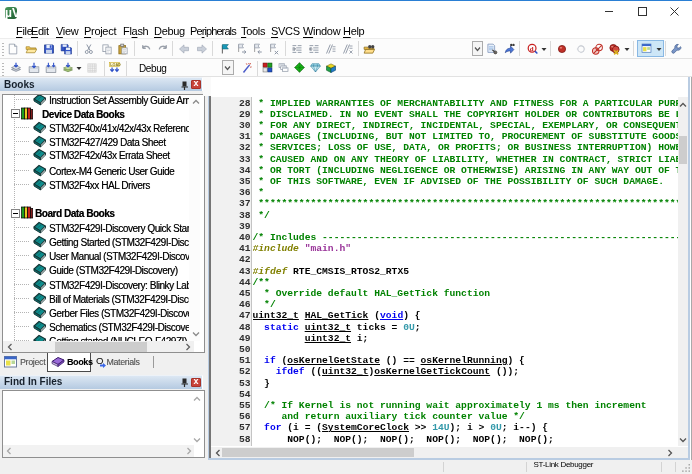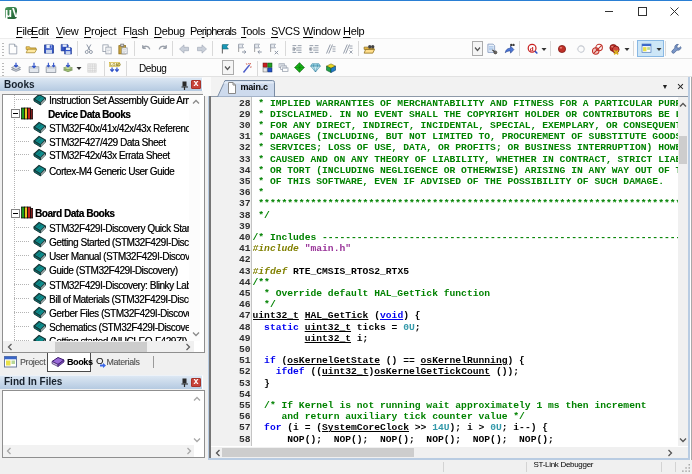--- a/index.html
+++ b/index.html
@@ -365,21 +365,21 @@
           <svg class="tico" style="left:7px;top:3.5px" width="9" height="9" viewBox="0 0 9 9">
 <rect x="0.5" y="0.5" width="8" height="8" fill="#fff" stroke="#848484"></rect>
 <path d="M2 4.5 H7" stroke="#000" stroke-width="1"></path>
 </svg>
           <svg class="tico" style="left:17px;top:1px" width="12" height="13" viewBox="0 0 12 13">
 <rect x="0.5" y="1" width="3" height="11" fill="#1E9E1E" stroke="#000" stroke-width="0.7"></rect>
 <rect x="3.5" y="1" width="3" height="11" fill="#E8C820" stroke="#000" stroke-width="0.7"></rect>
 <rect x="6.5" y="1" width="3.2" height="11" fill="#C82020" stroke="#000" stroke-width="0.7"></rect>
 <rect x="9.7" y="2.5" width="2" height="9.5" fill="#8C2020" stroke="#000" stroke-width="0.7"></rect>
 </svg>
-          <span class="lbl" style="left:44px;font-weight:bold">Device Data Books</span>
+          <span class="lbl" style="left:38px;font-weight:bold">Device Data Books</span>
         </div>
 <div class="trow" style="top:29.0px">
           <div style="position:absolute;left:10px;top:7px;width:16px;height:1px;background-image:repeating-linear-gradient(90deg,#B4B4B4 0 1px,transparent 1px 2px);"></div>
           <svg class="tico" style="left:29px;top:1px" width="13" height="13" viewBox="0 0 13 13">
 <path d="M1 6 L6 1.5 L12.5 5 L7.5 10 Z" fill="#0E8C8C" stroke="#143232" stroke-width="1.1"></path>
 <path d="M1 6 L1 8 L7.5 12 L7.5 10 Z" fill="#0A6A6A" stroke="#143232" stroke-width="0.9"></path>
 <path d="M7.5 10 L12.5 5 L12.5 7 L7.5 12 Z" fill="#F2F8F8" stroke="#143232" stroke-width="0.9"></path>
 <path d="M3 5.5 L6.5 2.5 M4.5 7 L8.5 3.5" stroke="#0A6A6A" stroke-width="0.8" fill="none"></path>
 </svg>
           <span class="lbl" style="left:45px">STM32F40x/41x/42x/43x Reference</span>
@@ -406,20 +406,30 @@
         </div>
 <div class="trow" style="top:71.7px">
           <div style="position:absolute;left:10px;top:7px;width:16px;height:1px;background-image:repeating-linear-gradient(90deg,#B4B4B4 0 1px,transparent 1px 2px);"></div>
           <svg class="tico" style="left:29px;top:1px" width="13" height="13" viewBox="0 0 13 13">
 <path d="M1 6 L6 1.5 L12.5 5 L7.5 10 Z" fill="#0E8C8C" stroke="#143232" stroke-width="1.1"></path>
 <path d="M1 6 L1 8 L7.5 12 L7.5 10 Z" fill="#0A6A6A" stroke="#143232" stroke-width="0.9"></path>
 <path d="M7.5 10 L12.5 5 L12.5 7 L7.5 12 Z" fill="#F2F8F8" stroke="#143232" stroke-width="0.9"></path>
 <path d="M3 5.5 L6.5 2.5 M4.5 7 L8.5 3.5" stroke="#0A6A6A" stroke-width="0.8" fill="none"></path>
 </svg>
           <span class="lbl" style="left:45px">Cortex-M4 Generic User Guide</span>
+        </div>
+<div class="trow" style="top:85.9px">
+          <div style="position:absolute;left:10px;top:7px;width:16px;height:1px;background-image:repeating-linear-gradient(90deg,#B4B4B4 0 1px,transparent 1px 2px);"></div>
+          <svg class="tico" style="left:29px;top:1px" width="13" height="13" viewBox="0 0 13 13">
+<path d="M1 6 L6 1.5 L12.5 5 L7.5 10 Z" fill="#0E8C8C" stroke="#143232" stroke-width="1.1"></path>
+<path d="M1 6 L1 8 L7.5 12 L7.5 10 Z" fill="#0A6A6A" stroke="#143232" stroke-width="0.9"></path>
+<path d="M7.5 10 L12.5 5 L12.5 7 L7.5 12 Z" fill="#F2F8F8" stroke="#143232" stroke-width="0.9"></path>
+<path d="M3 5.5 L6.5 2.5 M4.5 7 L8.5 3.5" stroke="#0A6A6A" stroke-width="0.8" fill="none"></path>
+</svg>
+          <span class="lbl" style="left:45px">STM32F4xx HAL Drivers</span>
         </div>
 <div class="trow" style="top:114.3px">
           <div style="position:absolute;left:10px;top:7px;width:6px;height:1px;background-image:repeating-linear-gradient(90deg,#B4B4B4 0 1px,transparent 1px 2px);"></div>
           <svg class="tico" style="left:7px;top:3.5px" width="9" height="9" viewBox="0 0 9 9">
 <rect x="0.5" y="0.5" width="8" height="8" fill="#fff" stroke="#848484"></rect>
 <path d="M2 4.5 H7" stroke="#000" stroke-width="1"></path>
 </svg>
           <svg class="tico" style="left:17px;top:1px" width="12" height="13" viewBox="0 0 12 13">
 <rect x="0.5" y="1" width="3" height="11" fill="#1E9E1E" stroke="#000" stroke-width="0.7"></rect>
 <rect x="3.5" y="1" width="3" height="11" fill="#E8C820" stroke="#000" stroke-width="0.7"></rect>
@@ -585,33 +595,20 @@
         </svg>
         <svg style="position:absolute;left:183px;top:2px" width="6" height="8" viewBox="0 0 6 8">
           <path d="M1.5 1 L4.5 4 L1.5 7" fill="none" stroke="#A8A8A8" stroke-width="1.3"></path>
         </svg>
       </div>
 </div>
 
 <div id="split-blue"></div>
 <div id="split-dark"></div>
 <div id="whitegap"></div>
-<div id="tabbar">
-  <svg style="position:absolute;left:6.5px;top:2.5px" width="59" height="17" viewBox="0 0 59 17">
-        <path d="M8 0.5 H55.5 a2 2 0 0 1 2 2 V17 H0.5 Z" fill="#CDDAED" stroke="#7A8CA4" stroke-width="1"></path>
-        <path d="M8.5 1.5 H55.5 a1 1 0 0 1 1 1 V3.5 H6 Z" fill="#E4EBF6" stroke="none"></path>
-      </svg>
-  <svg style="position:absolute;left:16.5px;top:4.5px" width="10" height="12" viewBox="0 0 10 12">
-        <path d="M1.5 0.5 h4.5 l2.5 2.5 v8.5 h-7 z" fill="#fff" stroke="#888"></path>
-        <path d="M6 0.5 v2.5 h2.5" fill="none" stroke="#888"></path>
-      </svg>
-  <span id="tab1txt">main.c</span>
-  <span style="position:absolute;left:451px;top:6px;font-size:7px;color:#222">▼</span>
-  <span style="position:absolute;left:466px;top:3.5px;font-size:9.5px;color:#222">✕</span>
-</div>
 <div id="gutter">
       <pre id="gutnums">28
 29
 30
 31
 32
 33
 34
 35
 36

